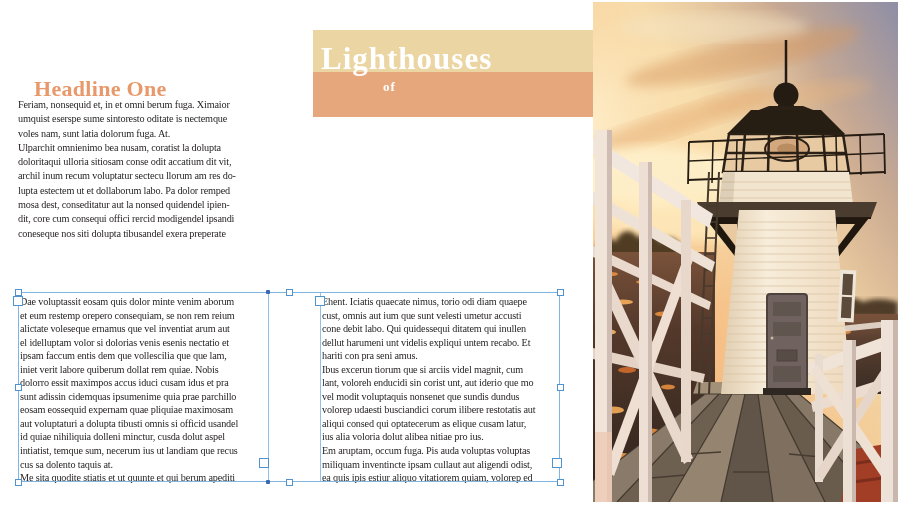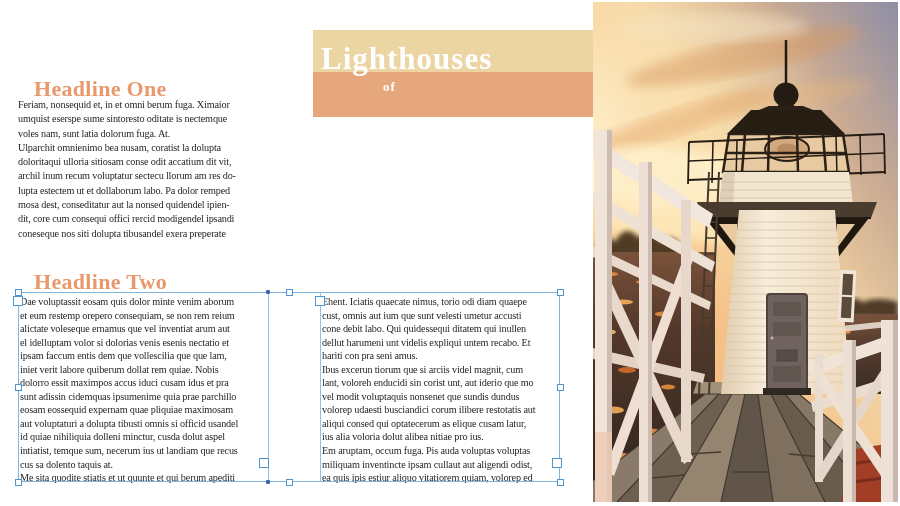--- a/index.html
+++ b/index.html
@@ -87,21 +87,20 @@
       <div class="tline">umquist eserspe sume sintoresto oditate is nectemque</div>
       <div class="tline">voles nam, sunt latia dolorum fuga. At.</div>
       <div class="tline">Ulparchit omnienimo bea nusam, coratist la dolupta</div>
       <div class="tline">doloritaqui ulloria sitiosam conse odit accatium dit vit,</div>
       <div class="tline">archil inum recum voluptatur sectecu llorum am res do-</div>
       <div class="tline">lupta estectem ut et dollaborum labo. Pa dolor remped</div>
       <div class="tline">mosa dest, conseditatur aut la nonsed quidendel ipien-</div>
       <div class="tline">dit, core cum consequi offici rercid modigendel ipsandi</div>
       <div class="tline">coneseque nos siti dolupta tibusandel exera preperate</div>
     </div>
-  <h2 class="headline" id="headline-two">Headline Two</h2>
   <div class="body-text" id="col1-text">
       <div class="tline">Dae voluptassit eosam quis dolor minte venim aborum</div>
       <div class="tline">et eum restemp orepero consequiam, se non rem reium</div>
       <div class="tline">alictate voleseque ernamus que vel inventiat arum aut</div>
       <div class="tline">el idelluptam volor si dolorias venis esenis nectatio et</div>
       <div class="tline">ipsam faccum entis dem que vollescilia que que lam,</div>
       <div class="tline">iniet verit labore quiberum dollat rem quiae. Nobis</div>
       <div class="tline">dolorro essit maximpos accus iduci cusam idus et pra</div>
       <div class="tline">sunt adissin cidemquas ipsumenime quia prae parchillo</div>
       <div class="tline">eosam eossequid expernam quae pliquiae maximosam</div>

